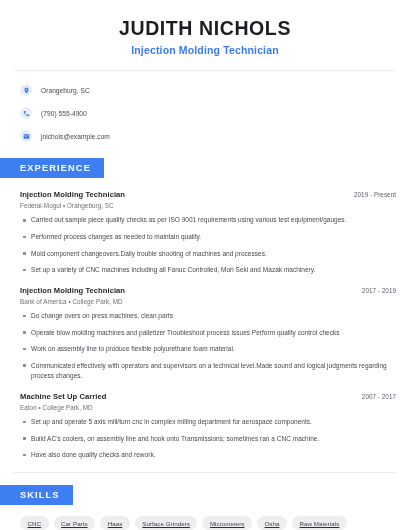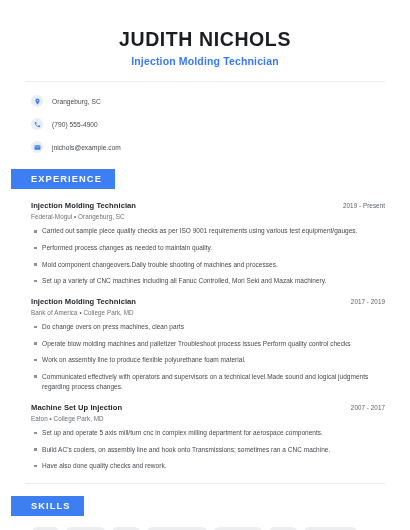--- a/index.html
+++ b/index.html
@@ -11,21 +11,21 @@
     font-family: "Liberation Sans", sans-serif;
     color: #2c2f33;
     overflow: hidden;
   }
 
   .resume {
     width: 410px;
     height: 530px;
     background: #ffffff;
     position: relative;
-    padding: 11px;
+    padding: 0;
   }
 
   
   .header {
     padding: 17px 20px 0 20px;
     text-align: center;
   }
   .name {
     font-size: 19.5px;
     font-weight: bold;
@@ -253,21 +253,21 @@
           </div>
           <div class="bullet">
             <span class="bullet-mark"></span>
             <span class="bullet-text">Communicated effectively with operators and supervisors on a technical level.Made sound and logical judgments regarding process changes.</span>
           </div>
         </div>
       </div>
 
       <div class="job">
         <div class="job-head">
-          <span class="job-role">Machine Set Up Injection</span>
+          <span class="job-role">Machine Set Up Carried</span>
           <span class="job-dates">2007 - 2017</span>
         </div>
         <div class="job-company">Eaton • College Park, MD</div>
         <div class="bullets">
           <div class="bullet">
             <span class="bullet-mark"></span>
             <span class="bullet-text">Set up and operate 5 axis mill/turn cnc in complex milling department for aerospace components.</span>
           </div>
           <div class="bullet">
             <span class="bullet-mark"></span>

